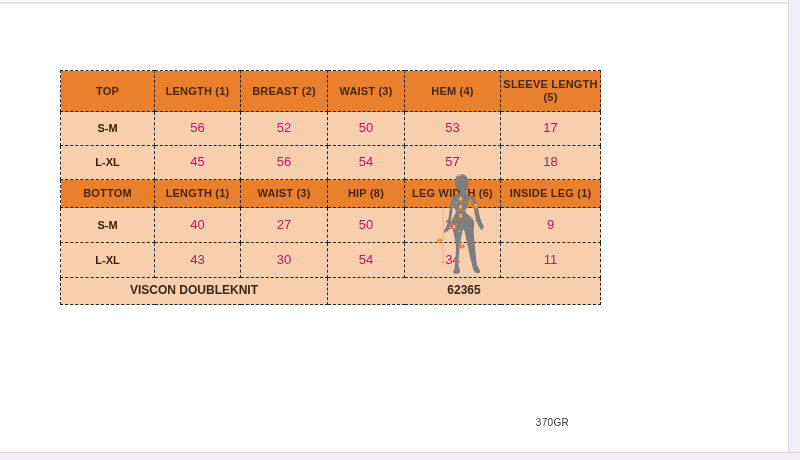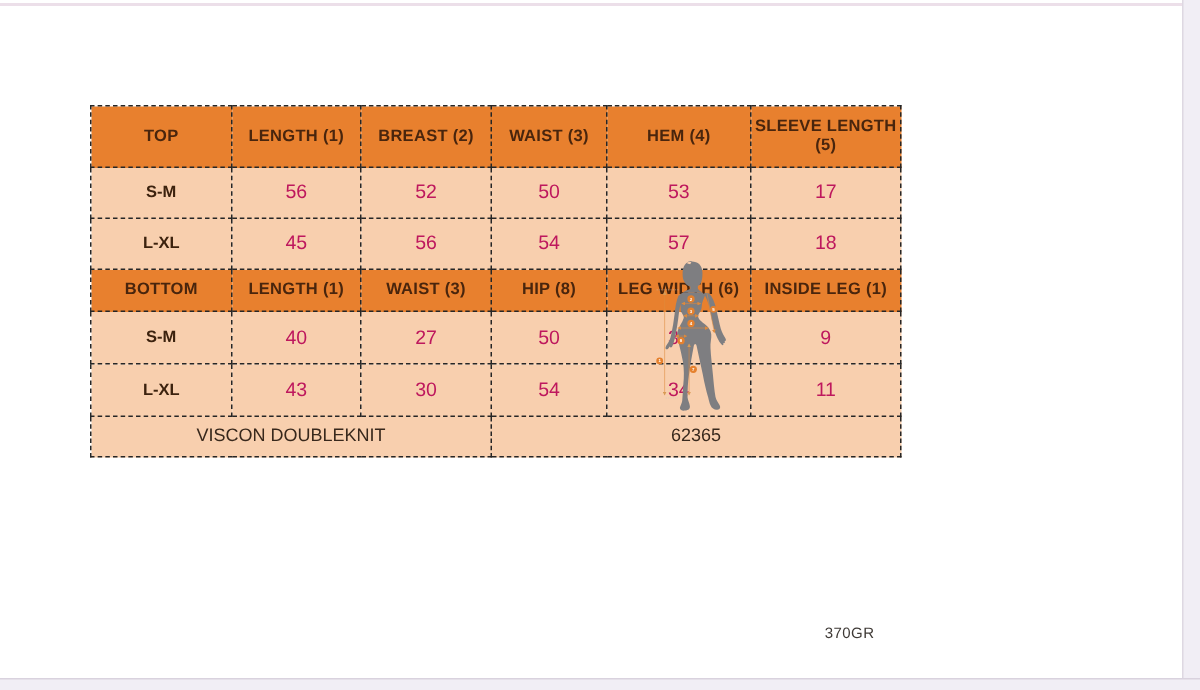--- a/index.html
+++ b/index.html
@@ -21,24 +21,24 @@
     padding:0 2px;line-height:1.15;
   }
   .hdr{
     background:#e8802e;color:#49250d;font-weight:bold;font-size:11px;letter-spacing:.2px;
   }
   .cell{
     background:#f8cfae;color:#be185d;font-size:13px;
   }
   .size-lbl{font-weight:bold;font-size:11px;color:#3c220e;}
   .val{font-size:13px;}
-  .info-val{font-size:12px;font-weight:normal;color:#38281c;}
+  .info-val{font-size:12px;font-weight:bold;color:#38281c;}
 
   .footnote{
-    position:absolute;left:43px;top:417px;width:540px;
+    position:absolute;left:29px;top:417px;width:540px;
     text-align:right;font-size:10px;color:#3f3a36;letter-spacing:.3px;
   }
   .figure-wrap{position:absolute;left:585px;top:30px;width:200px;height:410px;}
 </style>
 </head>
 <body>
 
 <div class="top-rule"></div>
 <div class="right-gutter"></div>
 <div class="bottom-gutter"></div>

